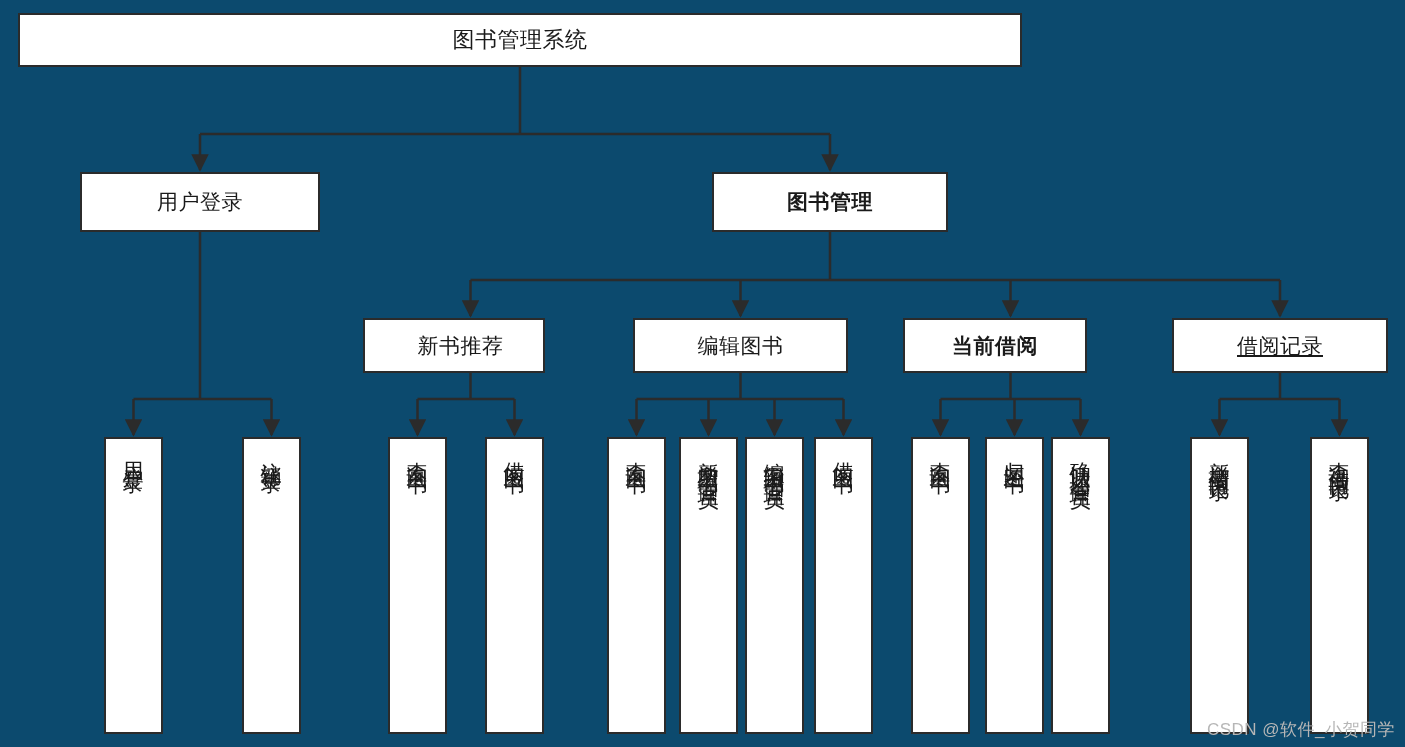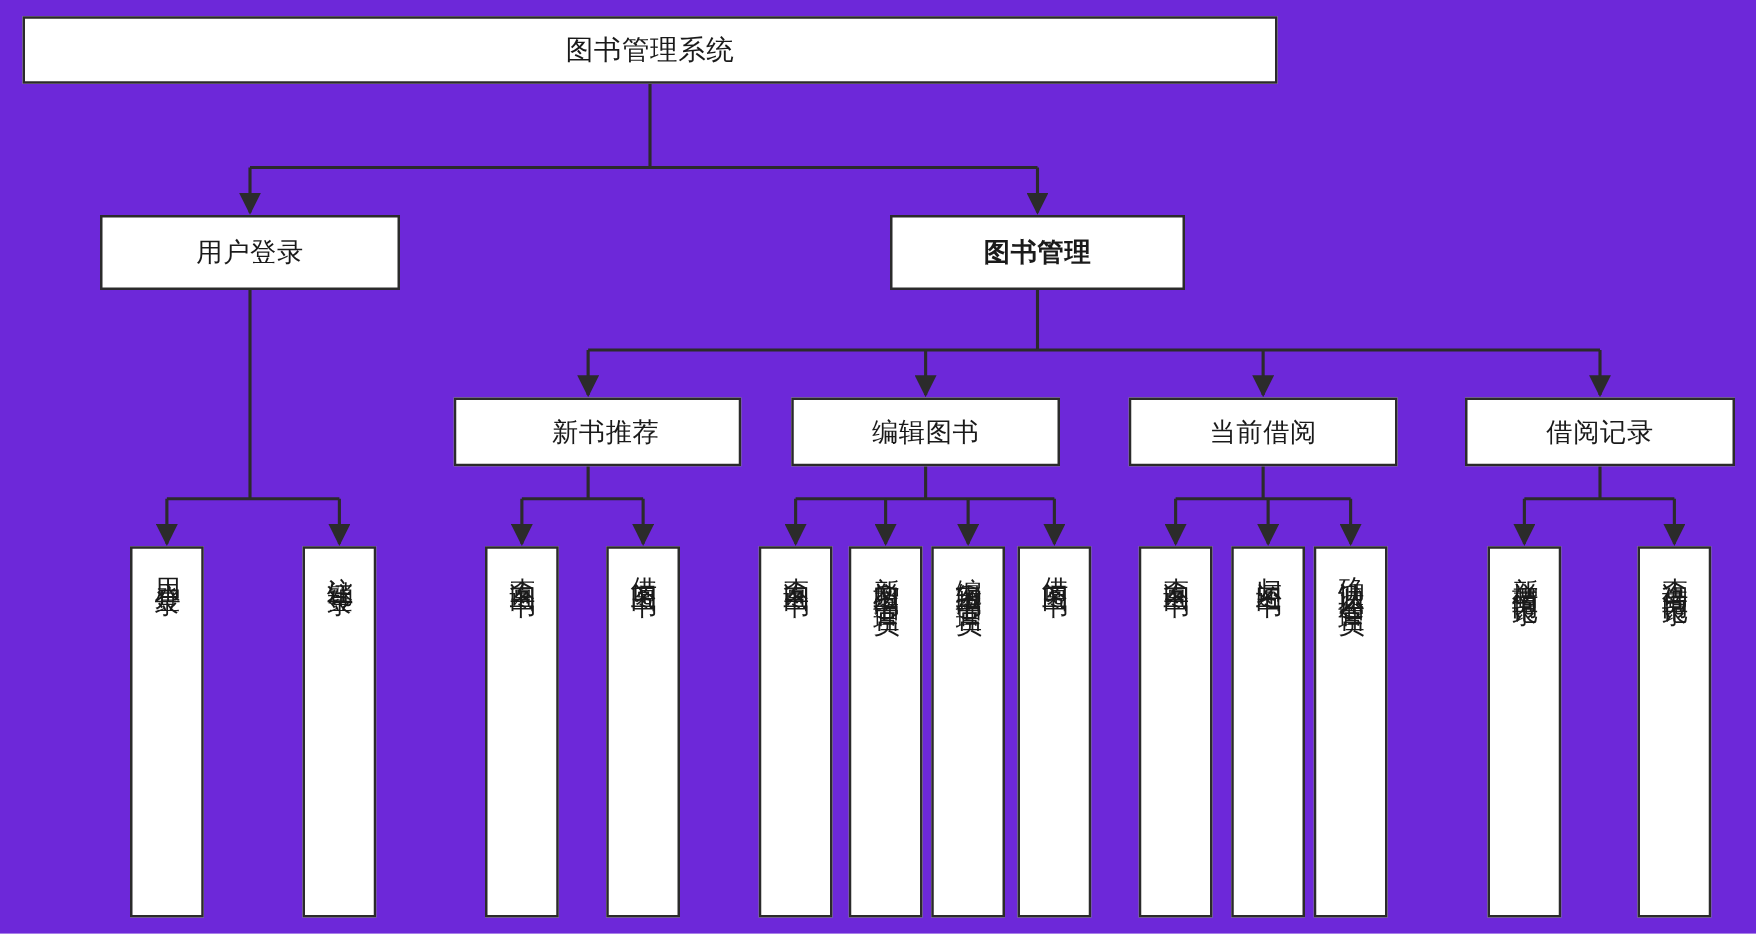--- a/index.html
+++ b/index.html
@@ -7,21 +7,21 @@
     padding: 0;
     background: #ffffff;
   }
   body {
     font-family: "Liberation Sans", "DejaVu Sans", sans-serif;
   }
   #canvas {
     position: relative;
     width: 1405px;
     height: 747px;
-    background: #6d28d9;
+    background: #0c4a6e;
     overflow: hidden;
   }
   #edges {
     position: absolute;
     left: 0;
     top: 0;
     width: 1405px;
     height: 747px;
   }
   .node {
@@ -115,30 +115,30 @@
   <div id="nodes-layer">
       <div class="node root horiz" style="left: 18px; top: 13px; width: 1004px; height: 54px;">
         <span>图书管理系统</span>
       </div>
       <div class="node level2 horiz" style="left: 80px; top: 172px; width: 240px; height: 60px;">
         <span>用户登录</span>
       </div>
       <div class="node level2 horiz" style="left: 712px; top: 172px; width: 236px; height: 60px; font-weight: bold;">
         <span>图书管理</span>
       </div>
-      <div class="node level3 horiz" style="left: 363px; top: 318px; width: 230px; height: 55px; padding-left: 13px;">
+      <div class="node level3 horiz" style="left: 363px; top: 318px; width: 182px; height: 55px; padding-left: 13px;">
         <span>新书推荐</span>
       </div>
       <div class="node level3 horiz" style="left: 633px; top: 318px; width: 215px; height: 55px;">
         <span>编辑图书</span>
       </div>
-      <div class="node level3 horiz" style="left: 903px; top: 318px; width: 215px; height: 55px;">
+      <div class="node level3 horiz" style="left: 903px; top: 318px; width: 184px; height: 55px; font-weight: bold;">
         <span>当前借阅</span>
       </div>
-      <div class="node level3 horiz" style="left: 1172px; top: 318px; width: 216px; height: 55px;">
+      <div class="node level3 horiz" style="left: 1172px; top: 318px; width: 216px; height: 55px; text-decoration: underline;">
         <span>借阅记录</span>
       </div>
       <div class="node leaf vert" style="left: 104px; top: 437px; width: 59px; height: 297px;">
         <span class="vlabel">用户登录</span>
       </div>
       <div class="node leaf vert" style="left: 242px; top: 437px; width: 59px; height: 297px;">
         <span class="vlabel">注销登录</span>
       </div>
       <div class="node leaf vert" style="left: 388px; top: 437px; width: 59px; height: 297px;">
         <span class="vlabel">查询图书</span>
@@ -168,13 +168,14 @@
         <span class="vlabel">确认归还（管理员）</span>
       </div>
       <div class="node leaf vert" style="left: 1190px; top: 437px; width: 59px; height: 297px;">
         <span class="vlabel">新增借阅记录</span>
       </div>
       <div class="node leaf vert" style="left: 1310px; top: 437px; width: 59px; height: 297px;">
         <span class="vlabel">查询借阅记录</span>
       </div>
     </div>
 
+  <div id="watermark">CSDN @软件_小贺同学</div>
 </div>
 
 </body></html>

